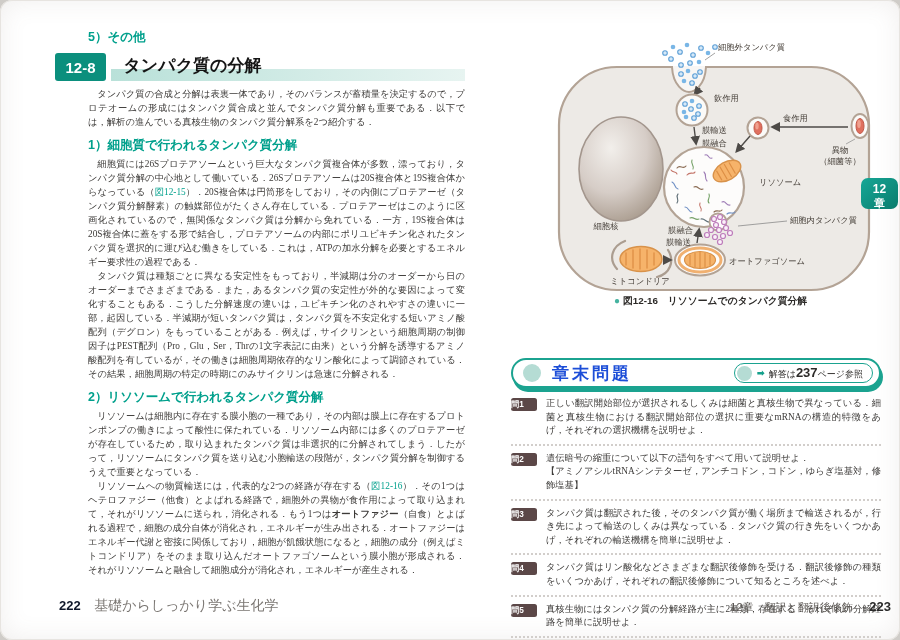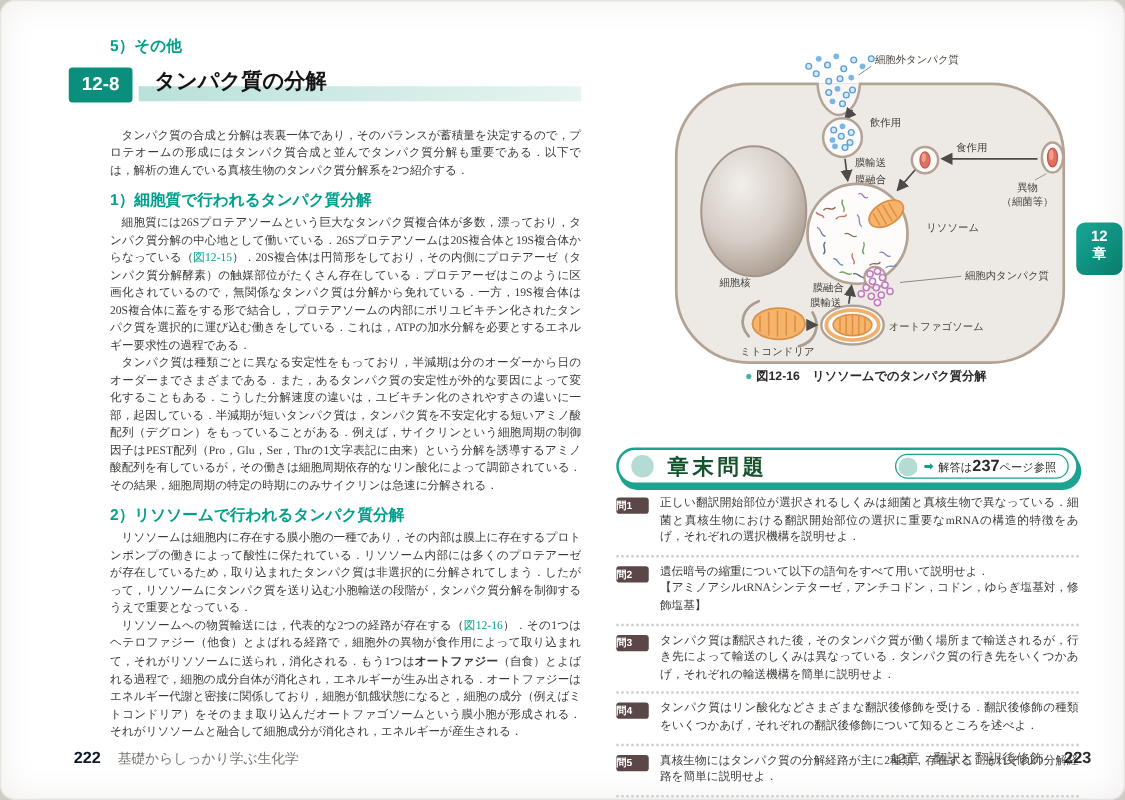--- a/index.html
+++ b/index.html
@@ -10,66 +10,66 @@
 
   
   .page-left { position:absolute; left:55px; top:0; width:410px; height:100%; padding:30px 0 0 33px; }
   .h-teal  { color:#00a08c; font:bold 12.5px/1.2 "Liberation Sans", sans-serif; margin-bottom:5px; }
   .jp { font-family:"Liberation Serif", serif; font-size:9.3px; line-height:14px; color:#3c3a38;
         text-align:justify; }
   .ind { text-indent:1em; }
   .figref { color:#00a08c; }
   .bterm { font-weight:bold; font-family:"Liberation Sans", sans-serif; }
 
-  .sec128 { position:relative; margin:8px 0 20px -33px; height:29px; }
+  .sec128 { position:relative; margin:8px 0 5px -33px; height:29px; }
   .band { position:absolute; left:56px; right:0; bottom:1px; height:12px;
           background:linear-gradient(90deg,#b9e1d9,#e7f4f1); }
   .num-badge { position:relative; z-index:1; display:inline-flex; align-items:center; justify-content:center;
                width:51px; height:28px; background:#0b8f7d; color:#fff;
                font:bold 15px "Liberation Sans", sans-serif; border-radius:3px; }
   .sec-title { position:relative; z-index:1; margin-left:13px; font:bold 17px "Liberation Sans", sans-serif;
                color:#151515; vertical-align:2px; }
 
   .subhead { margin:9px 0 4px 0; }
   .footer-l { position:absolute; left:4px; bottom:25px; }
   .pg-num { font:bold 13px "Liberation Sans", sans-serif; color:#0f172a; }
-  .book-t { font-size:11px; color:#7a7672; margin-left:9px; }
+  .book-t { font-size:14px; color:#7a7672; margin-left:9px; }
 
   
-  .page-right { position:absolute; left:488px; top:0; width:385px; height:100%; }
+  .page-right { position:absolute; left:506px; top:0; width:385px; height:100%; }
   .diagram { position:absolute; left:38px; top:22px; }
   .dg-label { font:8.3px "Liberation Sans", sans-serif; fill:#47403a; }
   .caption { position:absolute; left:108px; top:295px; font:bold 9.8px "Liberation Sans", sans-serif; color:#2c2a28; }
   .cap-dot { color:#45b3a0; margin-right:3px; font-size:10px; }
 
   .quiz { position:absolute; left:5px; top:358px; width:370px; }
   .quiz-header { display:flex; align-items:center; height:30px; background:#fff;
                  border:2.5px solid #1ba390; border-radius:17px; box-shadow:2px 4px 0 0 #1ba390;
                  padding:0 6px 0 10px; margin-bottom:9px; }
   .qh-circle { width:18px; height:18px; border-radius:50%; background:#b5dcd4; }
-  .qh-title { font:bold 17px "Liberation Sans", sans-serif; color:#14532d; letter-spacing:3px; margin-left:11px;text-align:right; }
+  .qh-title { font:bold 17px "Liberation Sans", sans-serif; color:#1d4ed8; letter-spacing:3px; margin-left:11px;text-align:right; }
   .ans-badge { margin-left:auto; display:flex; align-items:center; height:20px; border:1.8px solid #1ba390;
                border-radius:11px; background:#fff; padding:0 9px 0 2px; }
   .ab-circle { width:15px; height:15px; border-radius:50%; background:#b5dcd4; }
   .ab-arrow  { color:#14a08c; font-size:9px; font-weight:bold; margin:0 4px 0 5px; }
   .ab-text   { font-size:9px; color:#2c2a28; }
   .ab-page   { font-weight:bold; font-size:13px; }
 
   .q-row { display:flex; gap:9px; }
   .q-badge { flex:0 0 26px; height:13px; margin-top:1px; background:#5b4747; color:#fff;
              font:bold 8.2px/13px "Liberation Sans", sans-serif; text-align:left; border-radius:2.5px; }
   .q-text { flex:1; font-family:"Liberation Serif", serif; font-size:9.3px; line-height:13.6px;
             color:#3c3a38; text-align:justify; }
   .sep { border-top:2px dotted #d2cecb; margin:6px 0; }
 
   .footer-r { position:absolute; right:0; bottom:25px; text-align:right; }
   .chap-t { font-size:11px; color:#5a5652; }
   .pg-num-r { font:bold 13px "Liberation Sans", sans-serif; color:#2a2a2a; margin-left:12px;margin-top:20px; }
 
-  .chapter-tab { position:absolute; left:861px; top:178px; width:37px; height:42px;
+  .chapter-tab { position:absolute; left:861px; top:178px; width:37px; height:31px;
                  background:linear-gradient(135deg,#16a796,#0a7c6d); border-radius:7px;
                  color:#fff; text-align:center; padding-top:4px;
                  font:bold 12px/1.25 "Liberation Sans", sans-serif; }
   .chapter-tab .l2 { font-size:11px; }
 </style>
 </head>
 <body>
 
 <div class="spread">
 

